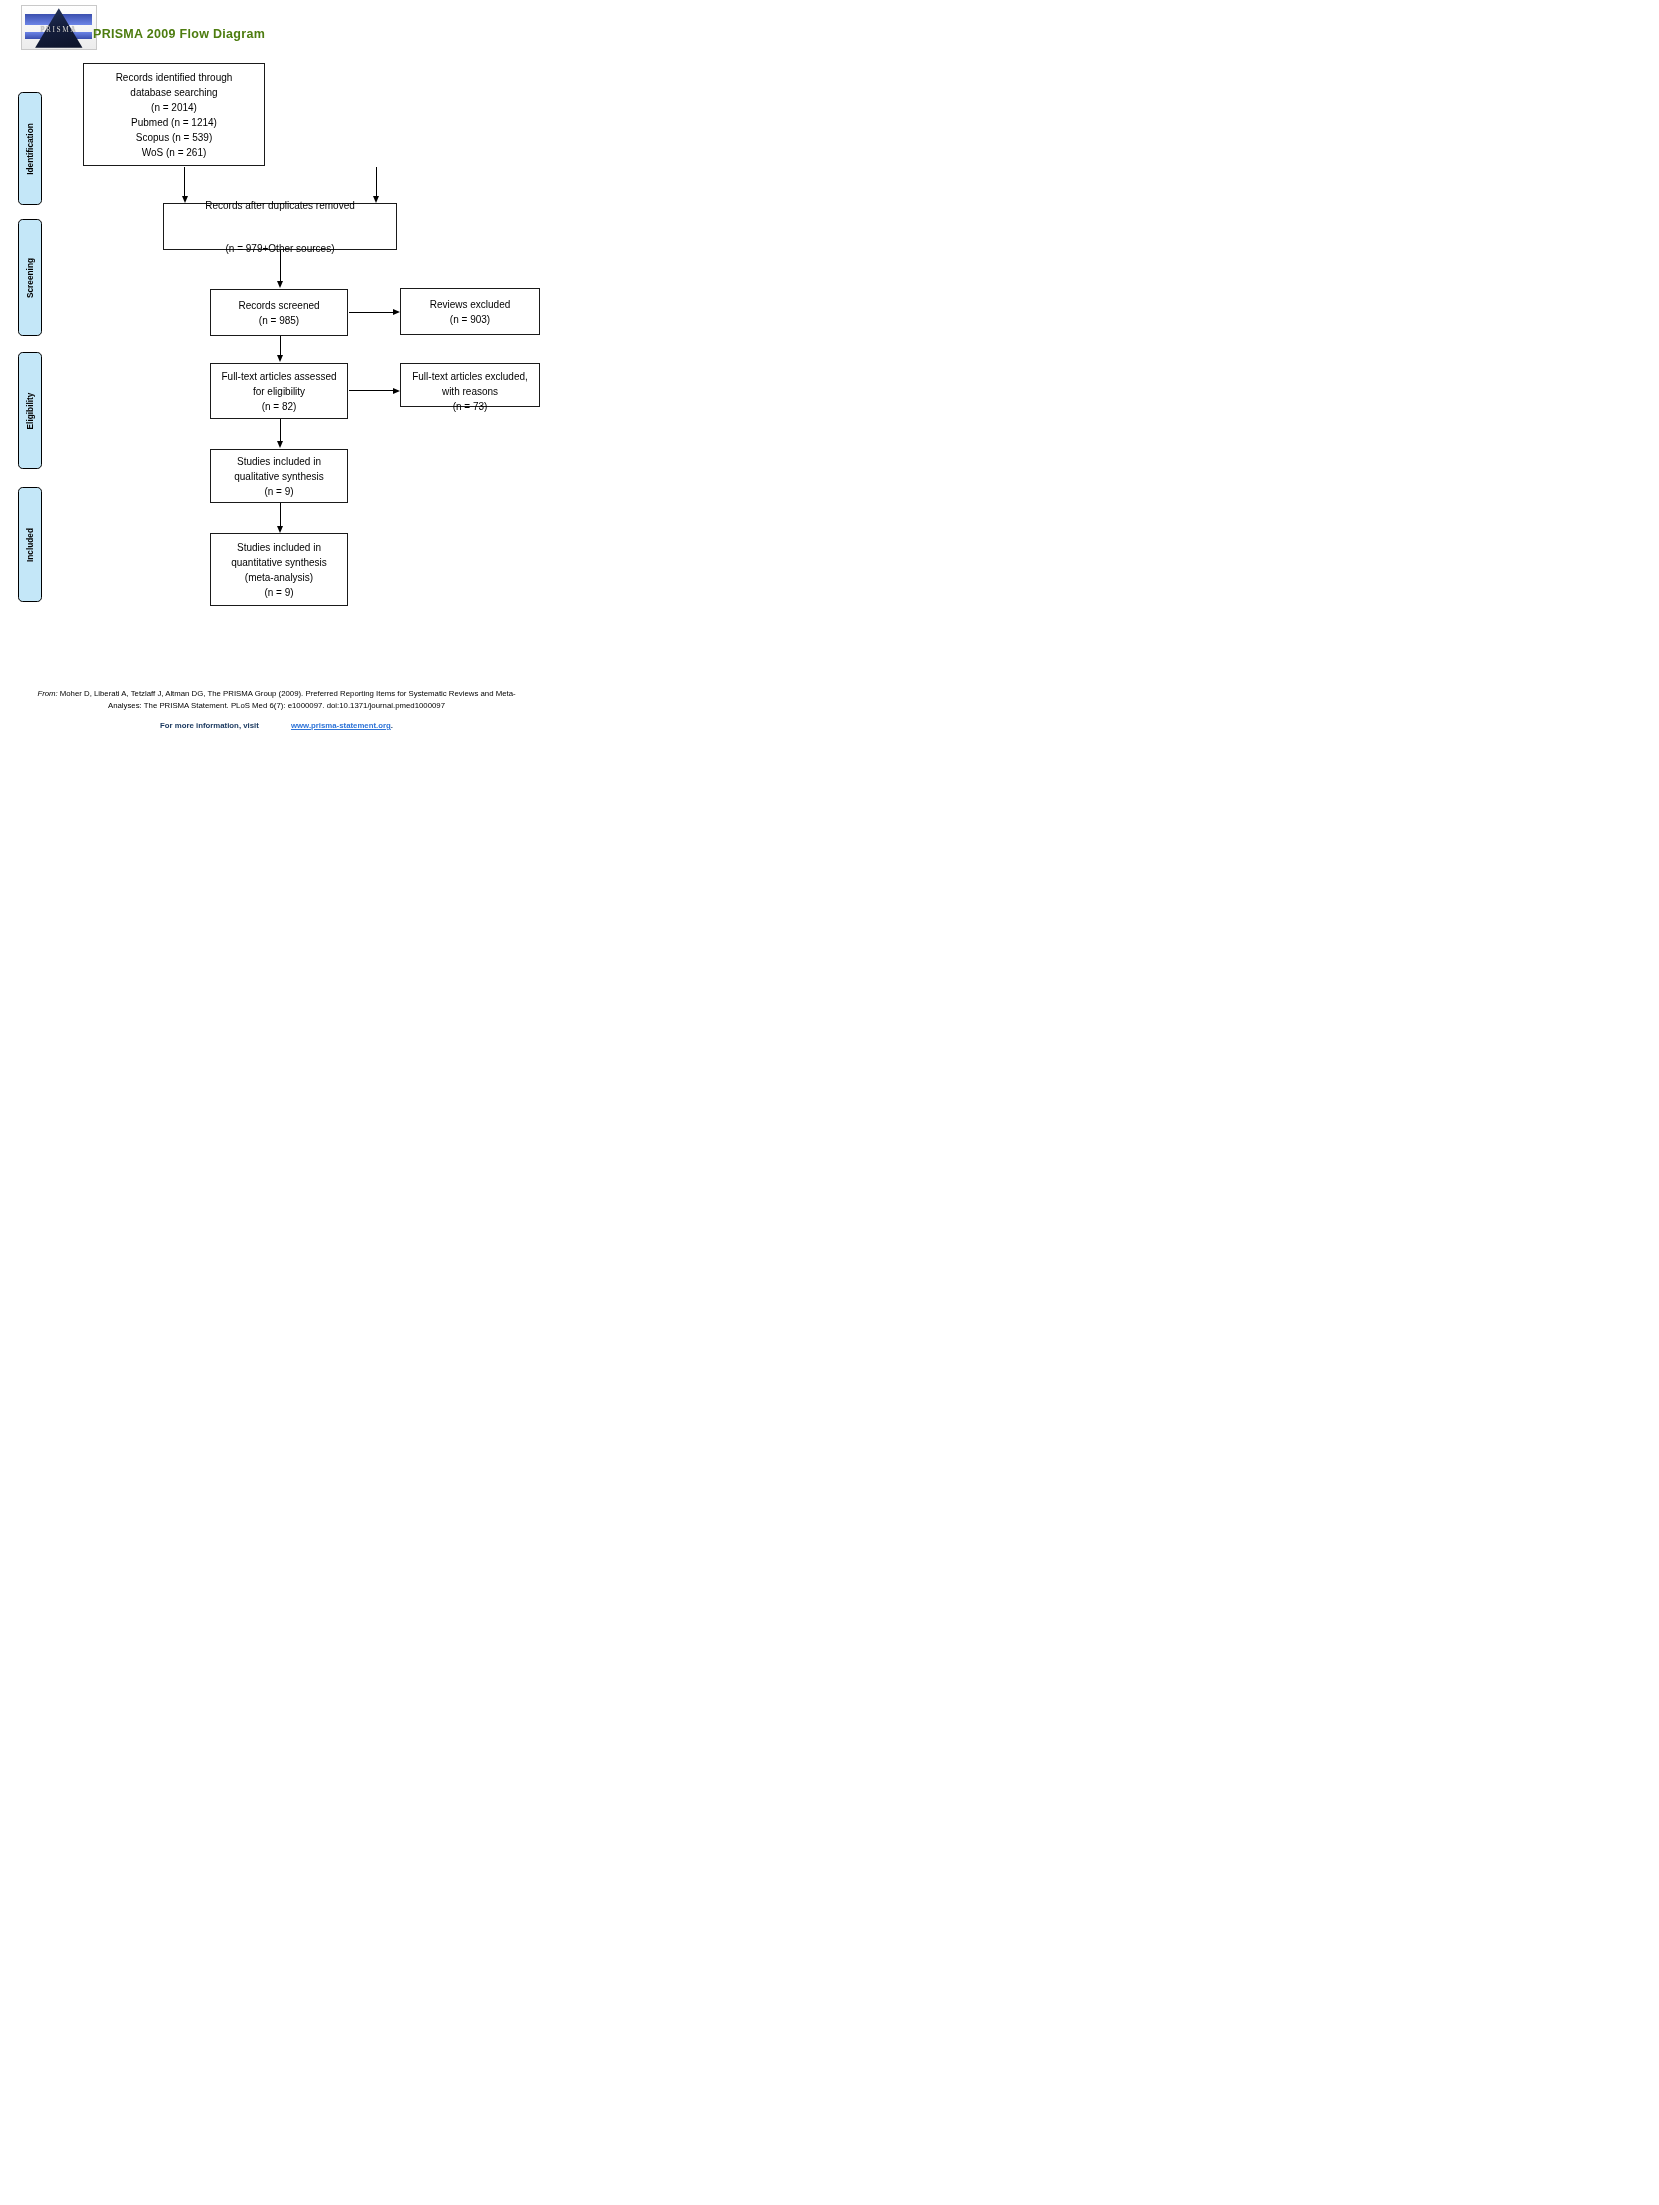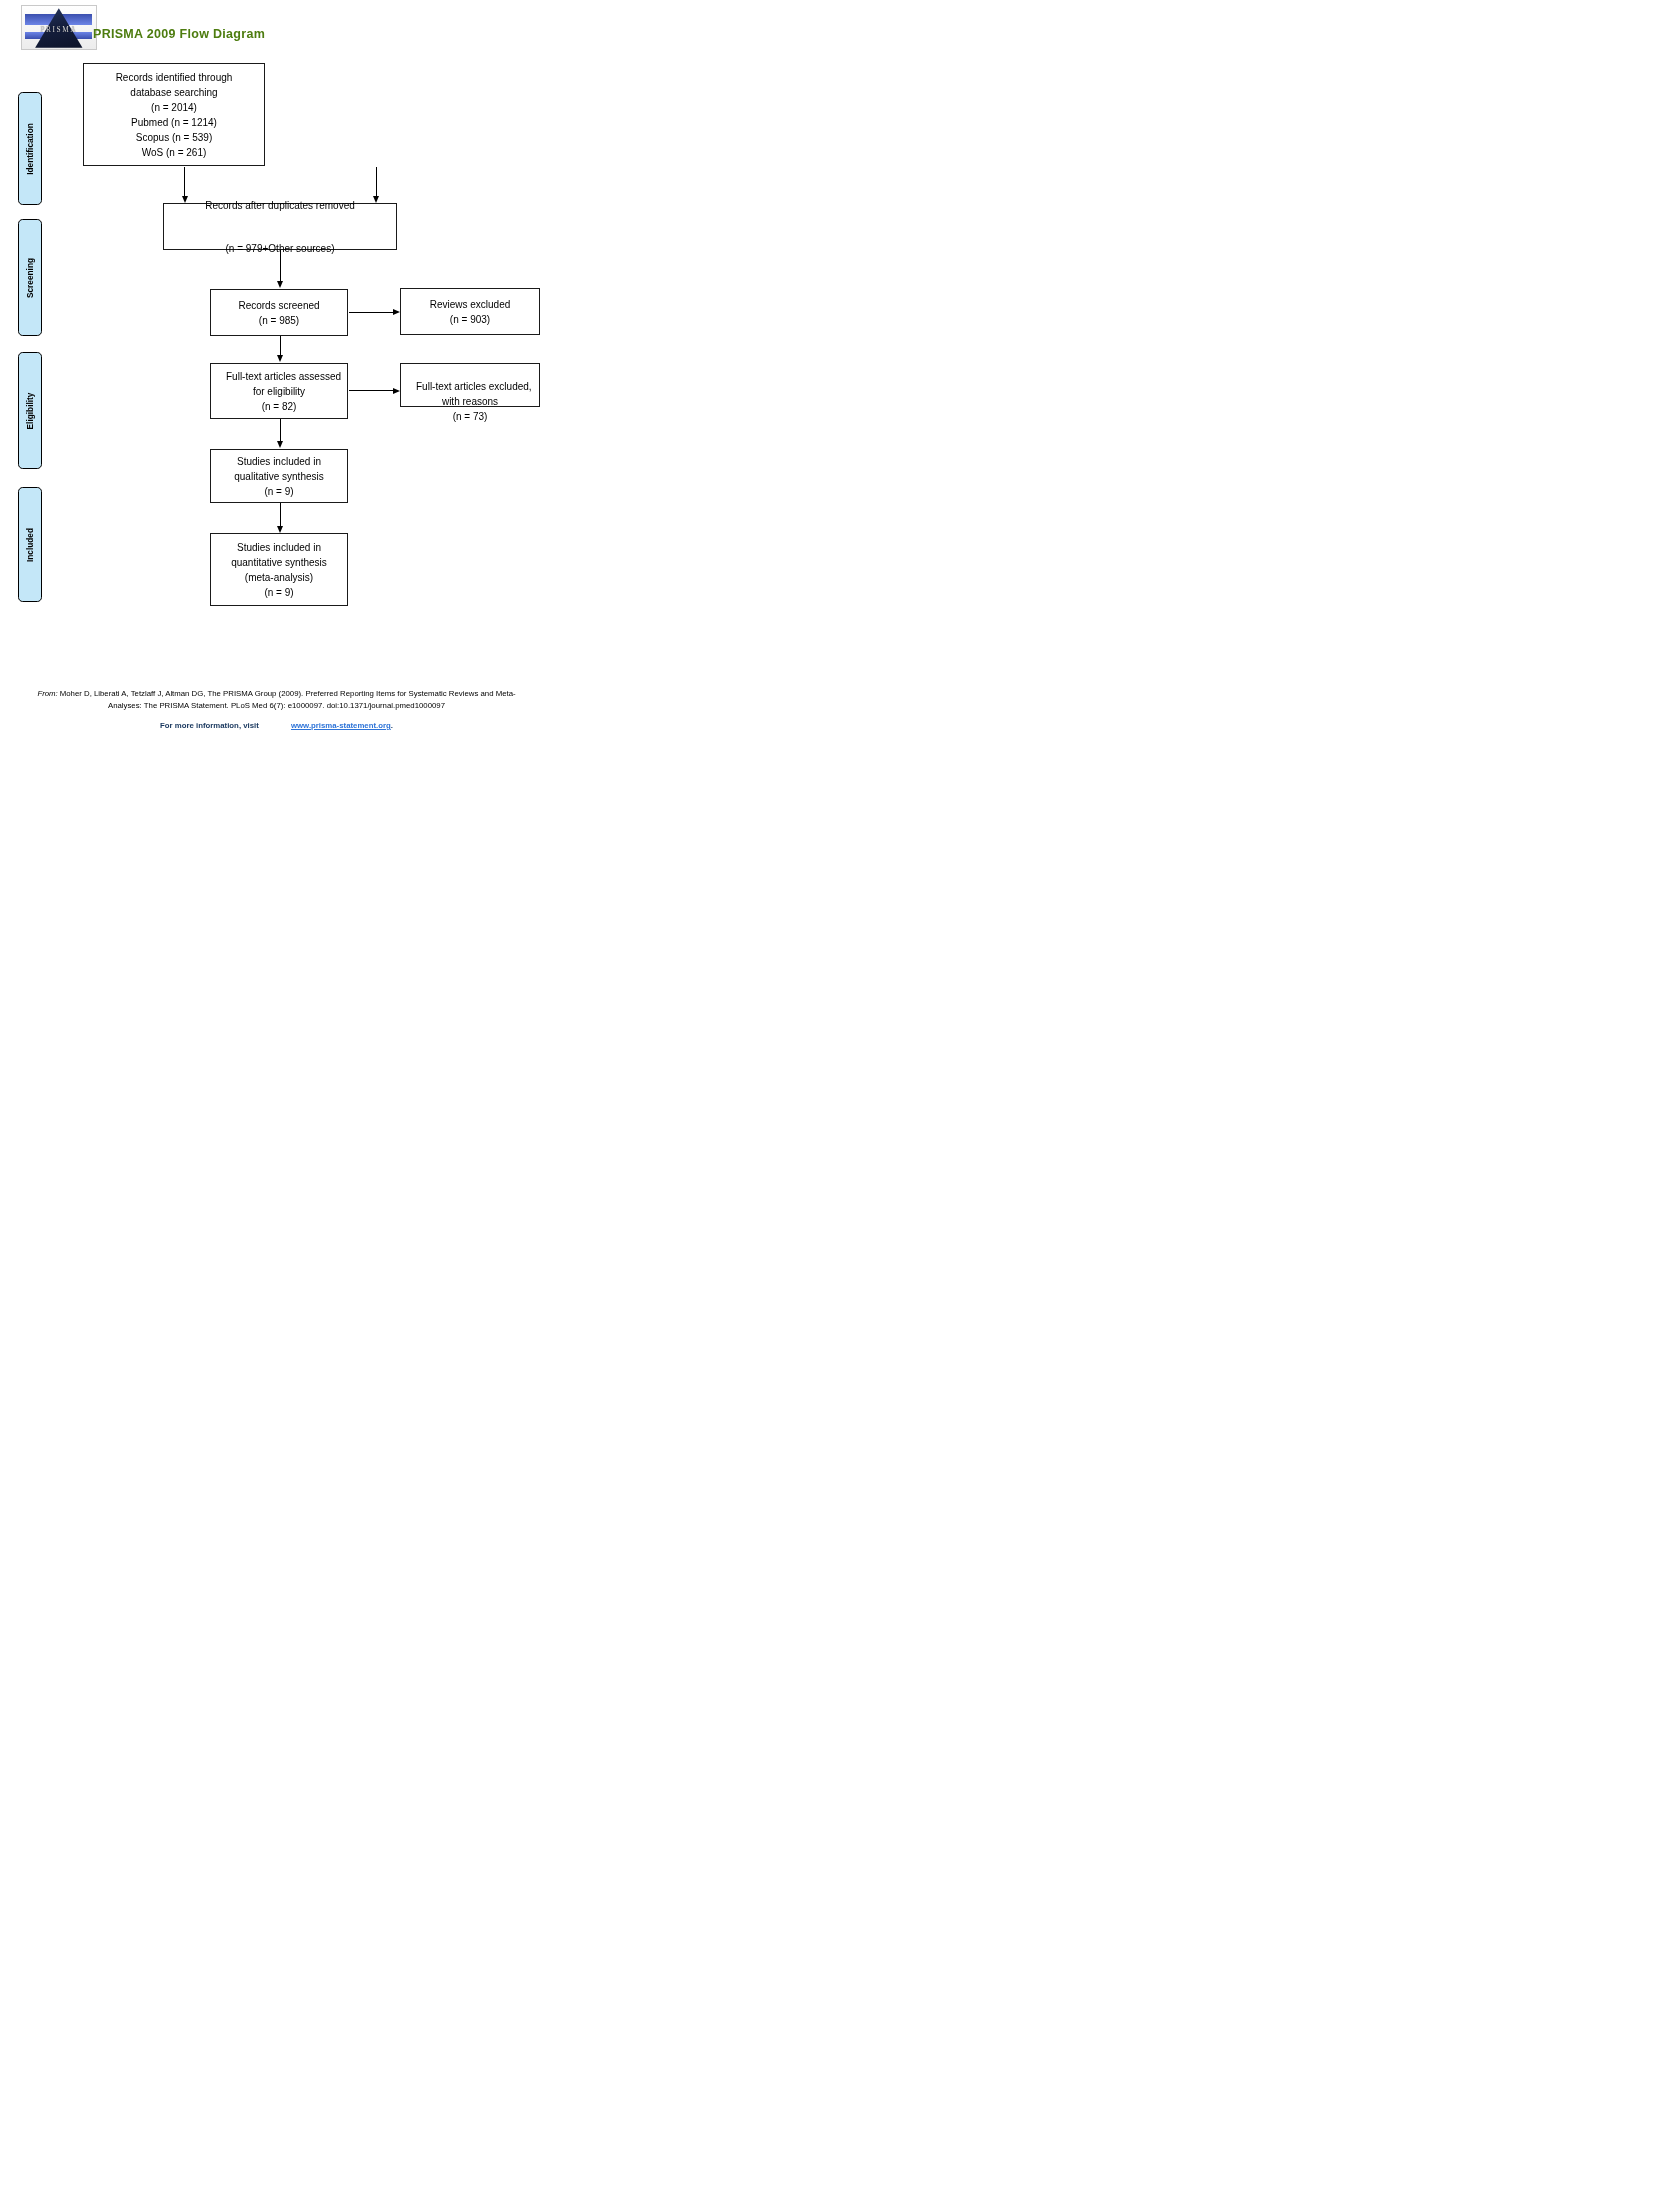--- a/index.html
+++ b/index.html
@@ -29,21 +29,21 @@
   
   .stage { position:absolute; left:17.7px; width:24.5px; background:#C4E7F8;
            border:1px solid #000; border-radius:4.7px;
            display:flex; align-items:center; justify-content:center; }
   .stage-text { transform:rotate(-90deg); white-space:nowrap;
            font-weight:bold; font-size:8.3px; color:#000; }
 
   
   .fbox { position:absolute; background:#fff; border:1px solid #1a1a1a;
           display:flex; flex-direction:column; align-items:center; justify-content:center;
-          text-align:center; font-size:10px; line-height:15px; color:#000; padding:15px; }
+          text-align:center; font-size:10px; line-height:15px; color:#000; padding:5px; }
   .fbox.top { justify-content:flex-start; padding-top:7.3px; }
   .bline { width:100%; white-space:nowrap; }
 
   
   .vline { position:absolute; width:1px; background:#000; }
   .hline { position:absolute; height:1px; background:#000; }
   .head-down { position:absolute; width:0; height:0;
                border-left:3.1px solid transparent; border-right:3.1px solid transparent;
                border-top:7.3px solid #000; }
   .head-right { position:absolute; width:0; height:0;

